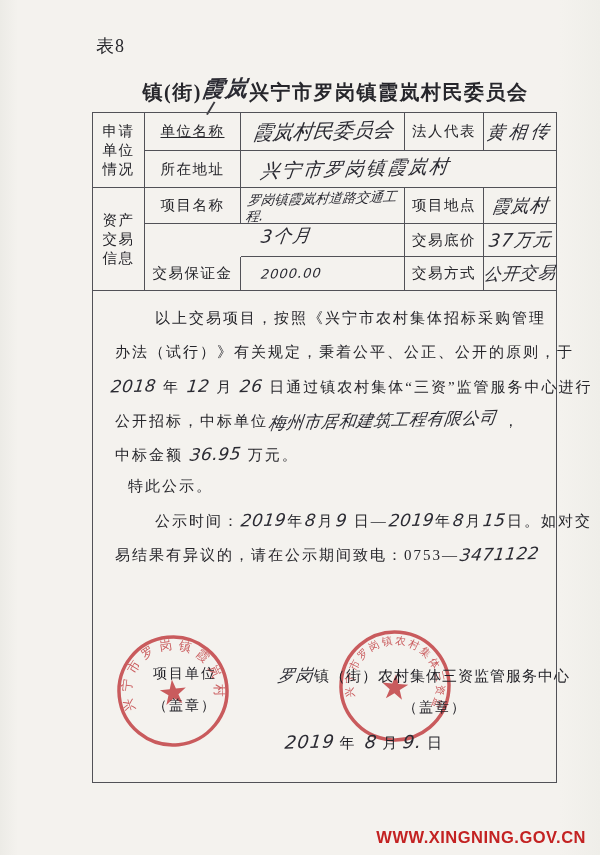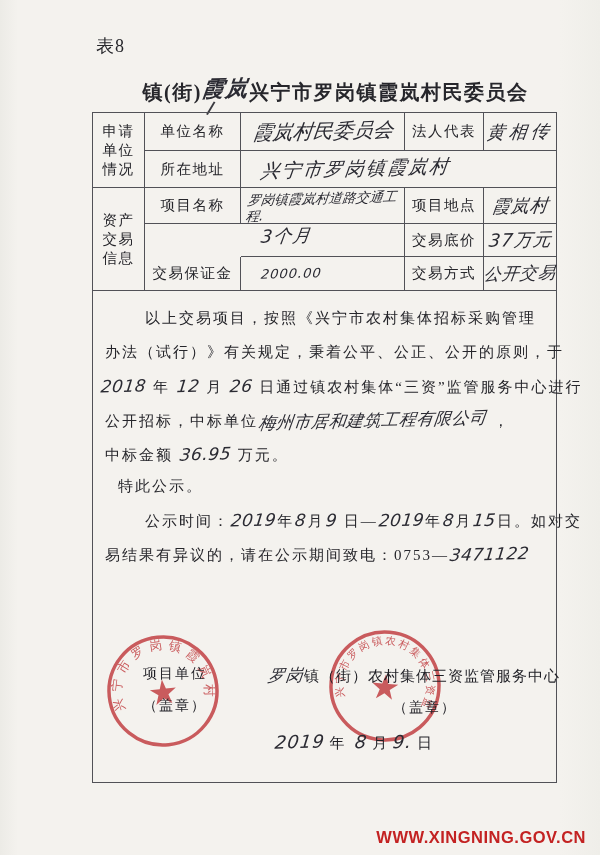--- a/index.html
+++ b/index.html
@@ -36,21 +36,21 @@
     background:transparent;
   }
   .cell { border-right:1px solid #515157; border-bottom:1px solid #515157;
           display:flex; align-items:center; justify-content:center;
           font-size:14.5px; letter-spacing:1.5px; overflow:visible; }
   .cell.noright { border-right:none; }
   .sec { white-space:pre-line; text-align:center; line-height:19px; }
   .sec1 { grid-row:1/3; grid-column:1; }
   .sec2 { grid-row:3/6; grid-column:1; }
   .val { letter-spacing:1px; }
-  .big-cell { grid-row:6; grid-column:1/6; border:none; position:relative; display:block; }
+  .big-cell { grid-row:6; grid-column:1/6; border:none; position:relative; display:block;margin-left:10px; }
 
   .hw-unit { font-size:20px; letter-spacing:0; }
   .hw-rep  { font-size:18px; letter-spacing:4px; }
   .hw-addr { font-size:19px; letter-spacing:2px; }
   .hw-proj { font-size:13.5px; line-height:16px; letter-spacing:0; padding:2px 4px 0 6px; }
   .hw-place{ font-size:18px; }
   .hw-term { font-size:18px; align-self:flex-start; }
   .hw-price{ font-size:18px; }
   .hw-dep  { font-size:13px; }
   .hw-mode { font-size:17px; }
@@ -88,21 +88,21 @@
   <div class="doc-title">
     <span>镇(街)</span><span class="hw title-hw">霞岚</span><span>兴宁市罗岗镇霞岚村民委员会</span>
   </div>
 
   <div class="form-table">
 
     <div class="cell sec sec1">申请
 单位
 情况</div>
 
-    <div class="cell" style="grid-row:1;grid-column:2;">单位名称</div>
+    <div class="cell" style="grid-row:1;grid-column:2;text-decoration:underline;">单位名称</div>
     <div class="cell val" style="grid-row:1;grid-column:3;">
         <span class="hw hw-unit">霞岚村民委员会</span>
       </div>
     <div class="cell" style="grid-row:1;grid-column:4;">法人代表</div>
     <div class="cell val noright" style="grid-row:1;grid-column:5;">
         <span class="hw hw-rep">黄相传</span>
       </div>
 
     <div class="cell" style="grid-row:2;grid-column:2;">所在地址</div>
     <div class="cell val noright leftpad" style="grid-row:2;grid-column:3/6;">

